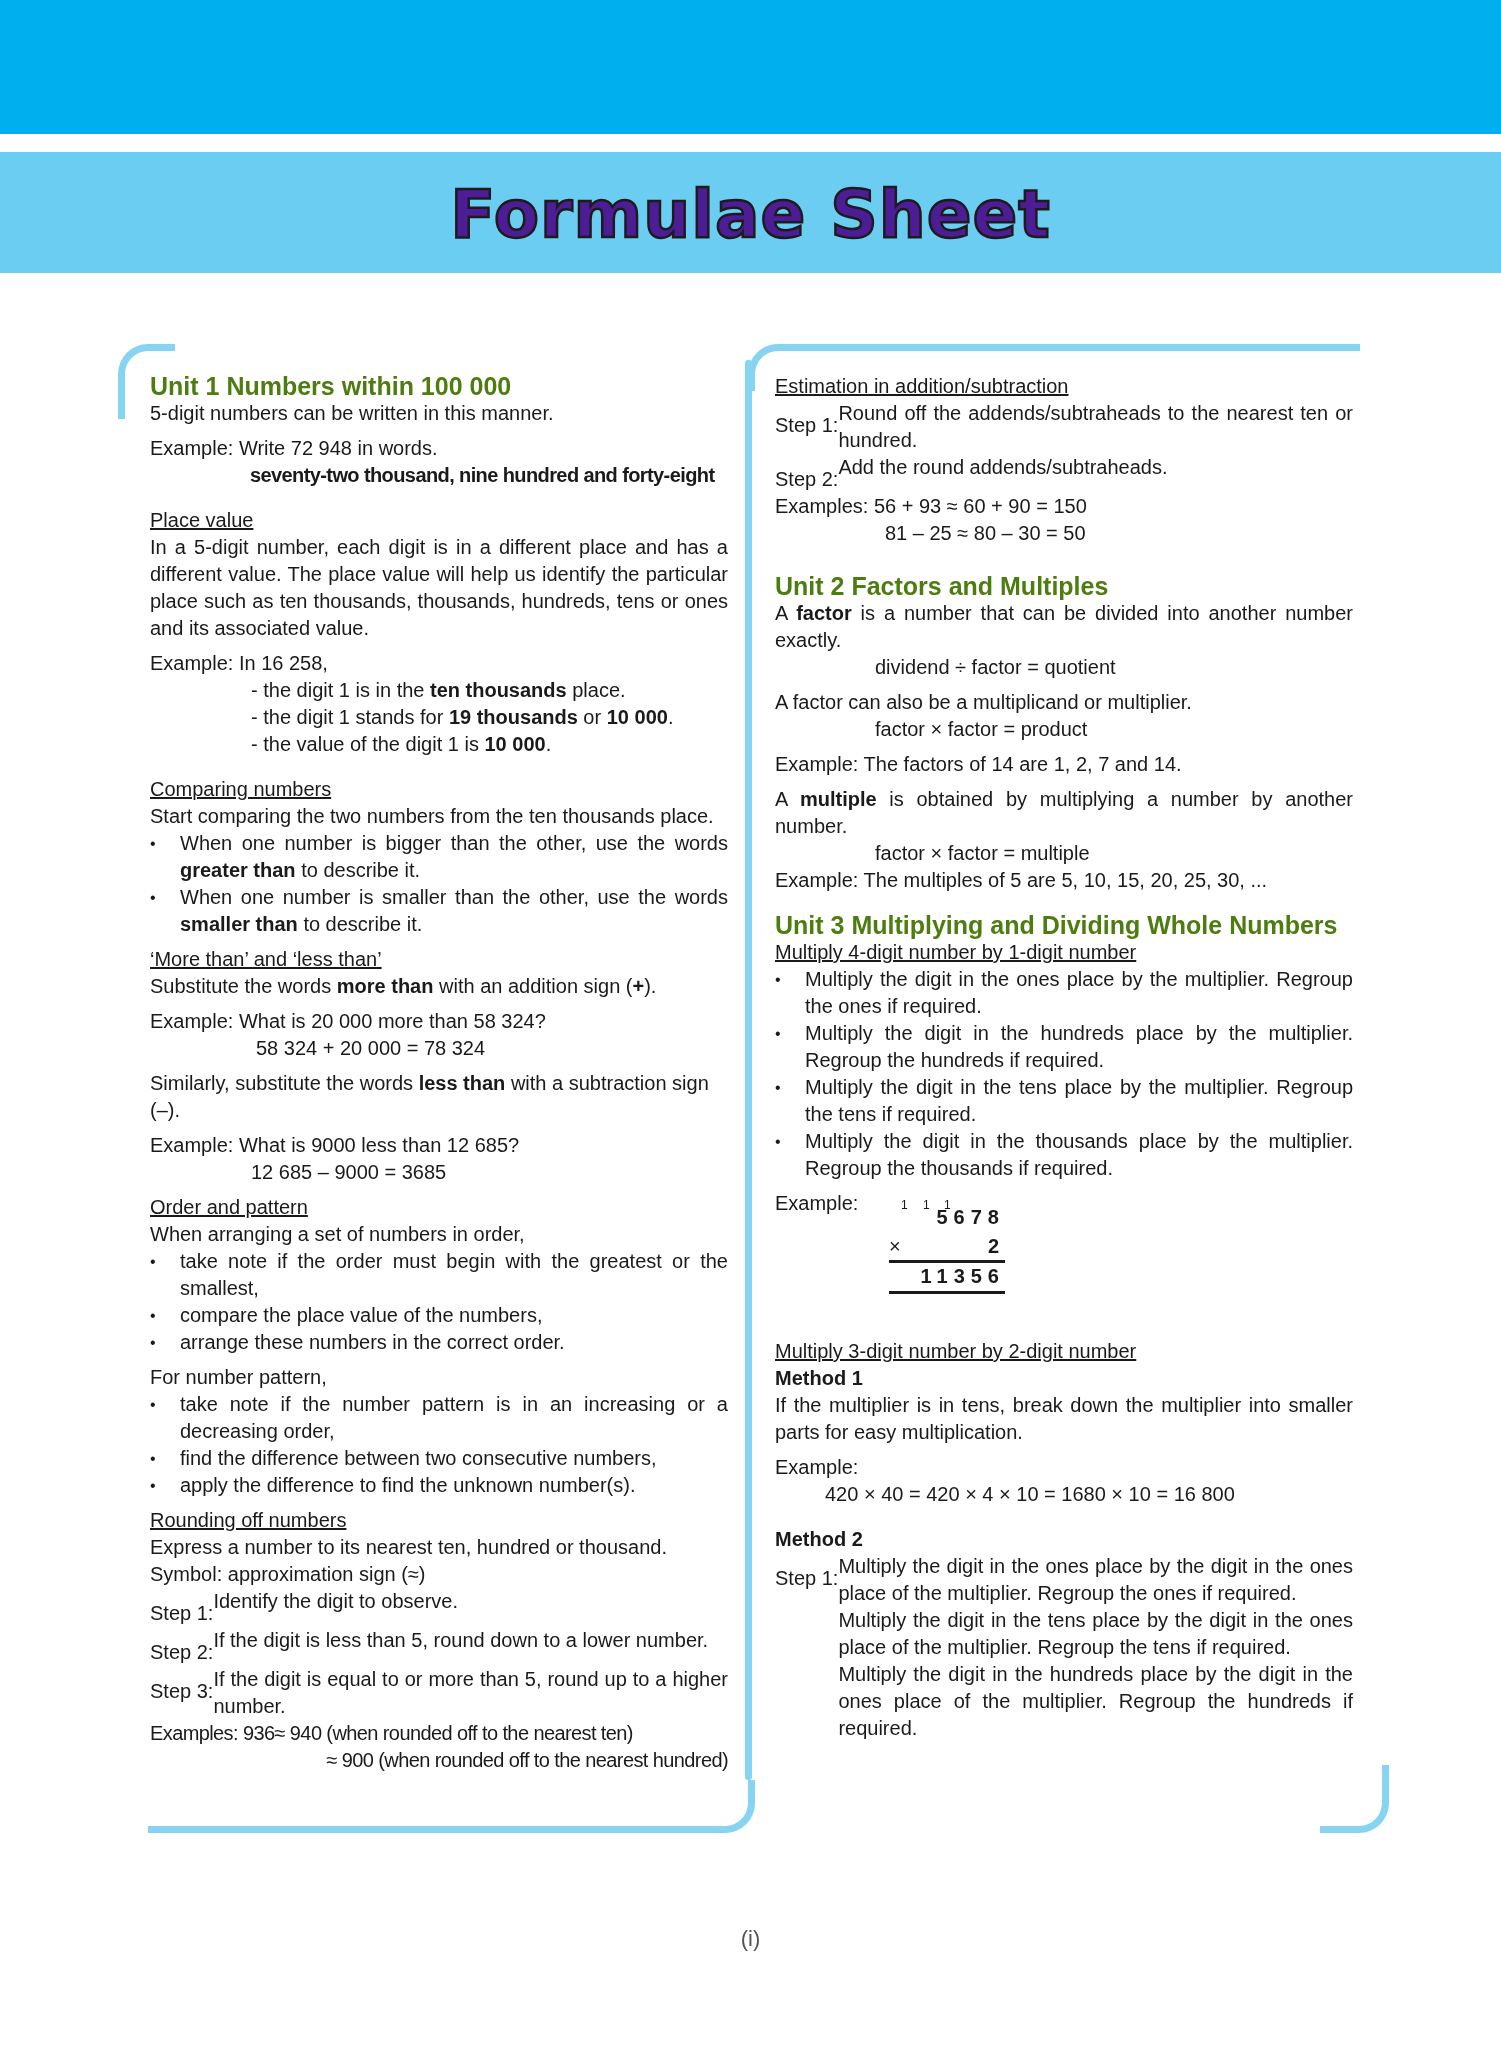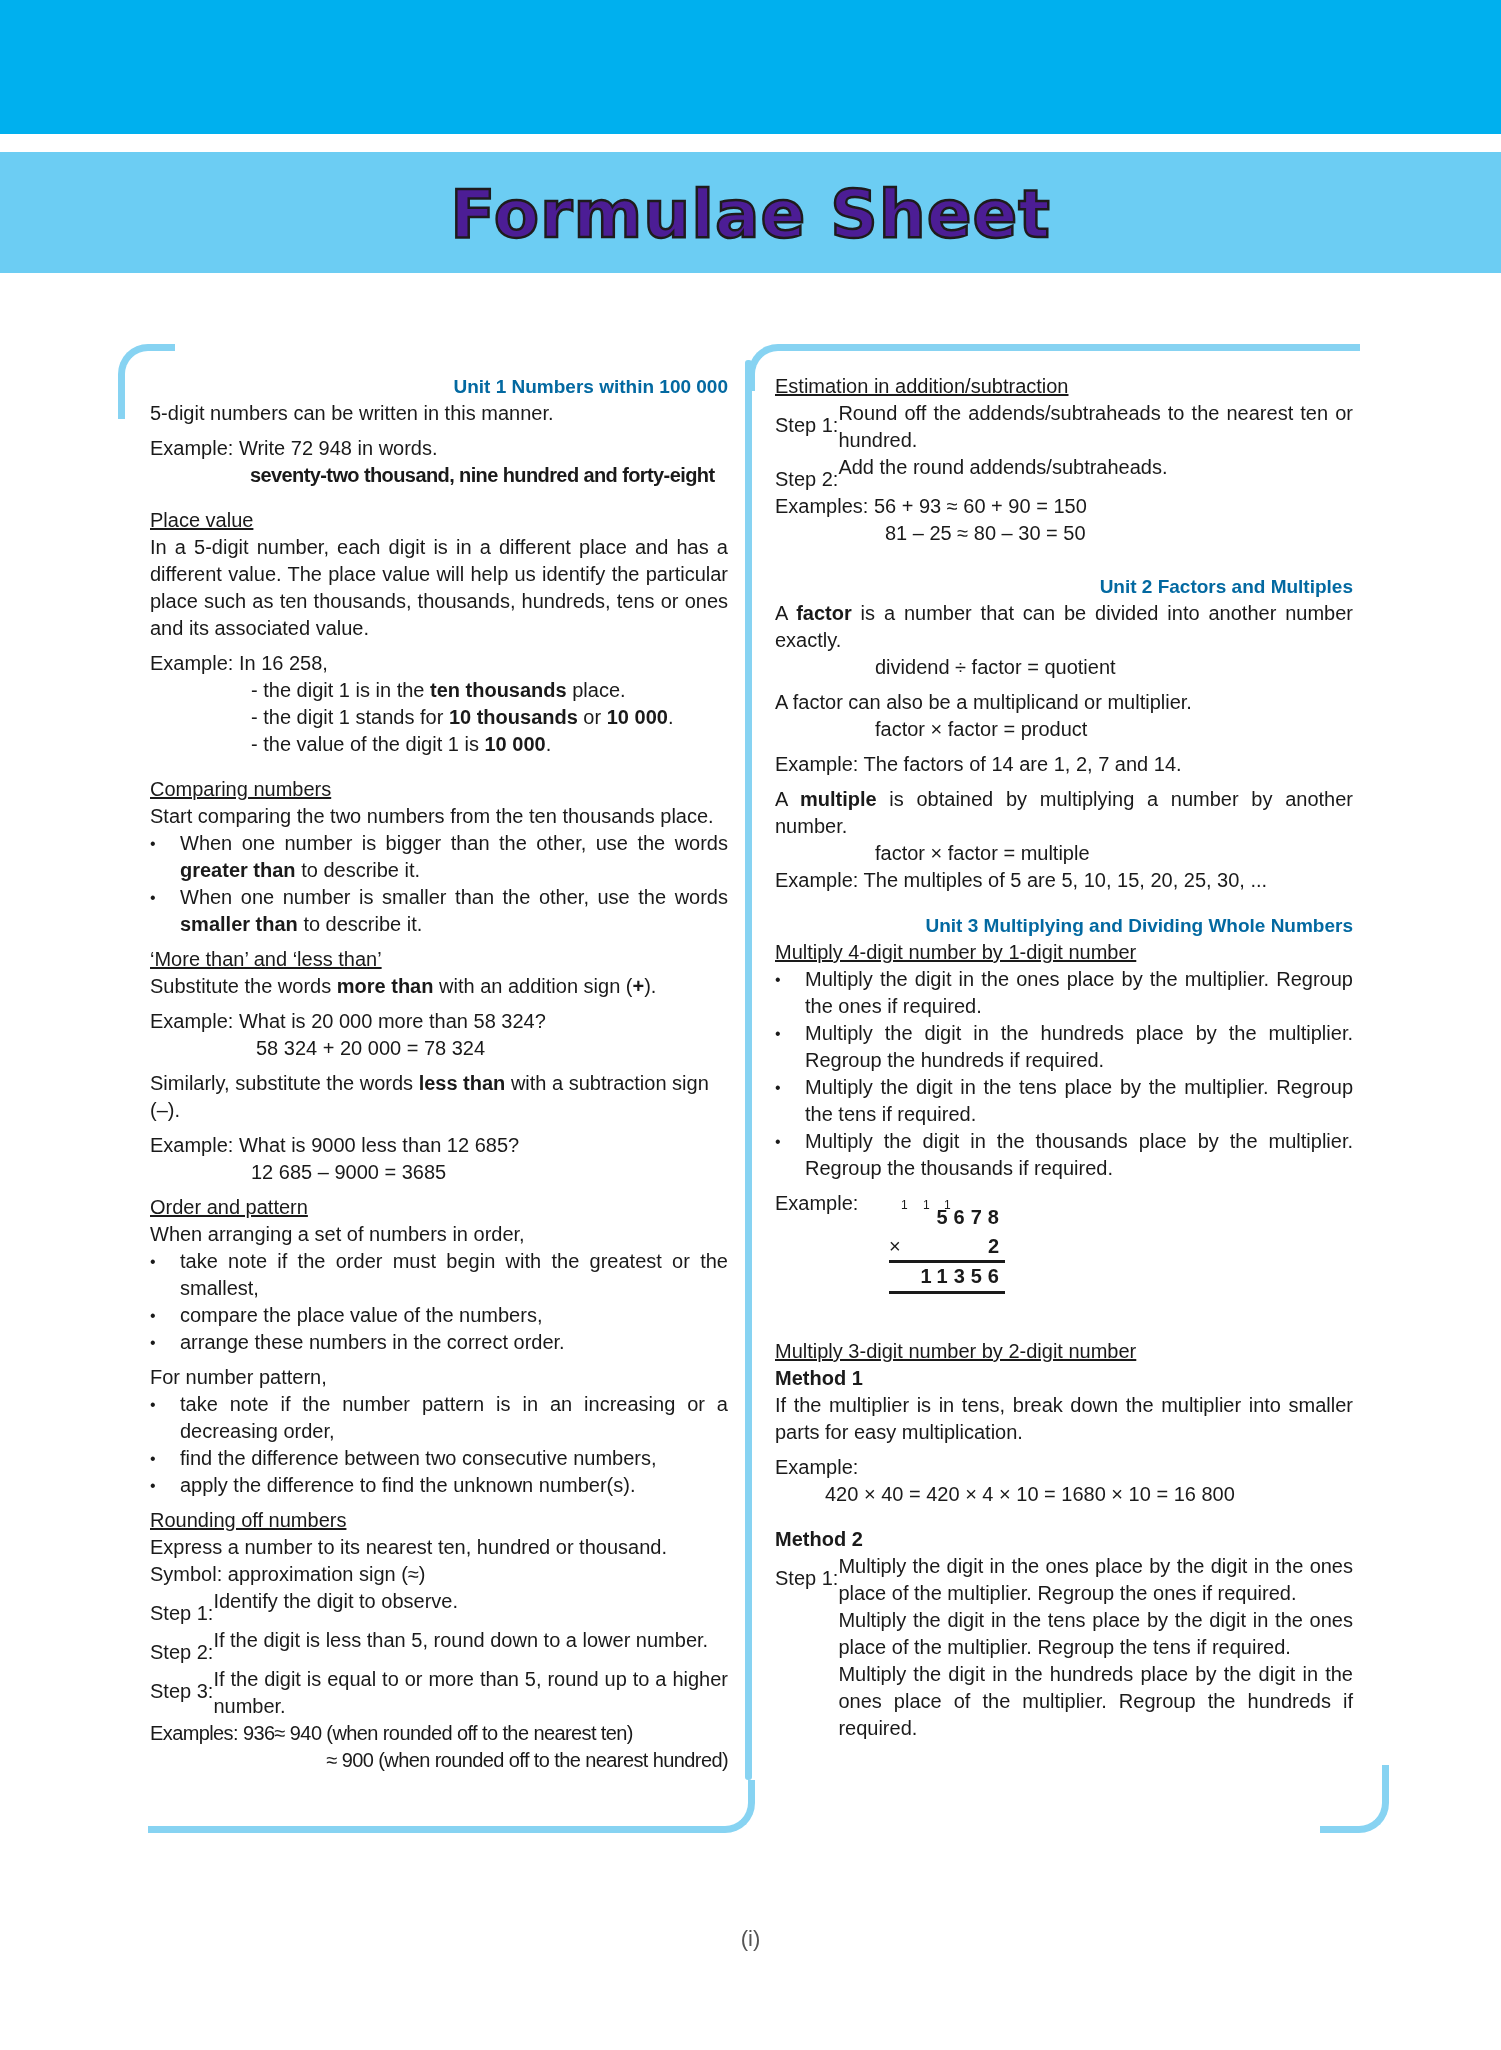--- a/index.html
+++ b/index.html
@@ -19,21 +19,21 @@
   .lf-bottomright { left:148px; top:1780px; width:600px; height:46px;
                     border-width:0 7px 7px 0; border-bottom-right-radius:30px; }
   .rf-topleft { left:748px; top:344px; width:605px; height:40px;
                 border-width:7px 0 0 7px; border-top-left-radius:30px; }
   .rf-bottomright { left:1320px; top:1765px; width:62px; height:61px;
                     border-width:0 7px 7px 0; border-bottom-right-radius:30px; }
 
   .col { position:absolute; font-size:20px; line-height:27px; }
   .col-left { left:150px; top:373px; width:578px; }
   .col-right { left:775px; top:373px; width:578px; }
-  .unit { color:#0369a1; font-weight:bold; font-size:19px;text-align:right; }
+  .unit { color:#4d7c0f; font-weight:bold; font-size:25px; }
   .sub { text-decoration:underline; display:block; }
   p { margin:0; }
   .just { text-align:justify; }
   .gap { height:8px; }
   .gap2 { height:18px; }
   .ind1 { padding-left:101px; }
   .ind-formula { padding-left:100px; }
   .bl { position:relative; padding-left:30px; text-align:justify; }
   .bl::before { content:"•"; position:absolute; left:0; top:0; font-size:16px; }
   .step { display:flex; }
@@ -68,21 +68,21 @@
   <div class="gap"></div>
   <p><span>Example:</span> <span>Write 72 948 in words.</span></p>
   <p class="cond" style="padding-left:100px;font-weight:bold;">seventy-two thousand, nine hundred and forty-eight</p>
   <div class="gap2"></div>
 
   <span class="sub">Place value</span>
   <p class="just">In a 5-digit number, each digit is in a different place and has a different value. The place value will help us identify the particular place such as ten thousands, thousands, hundreds, tens or ones and its associated value.</p>
   <div class="gap"></div>
   <p><span>Example:</span> <span>In 16 258,</span></p>
   <p class="ind1"><span>- the digit 1 is in the </span><b>ten thousands</b><span> place.</span></p>
-  <p class="ind1"><span>- the digit 1 stands for </span><b>10 thousands</b><span> or </span><b>10 000</b><span>.</span></p>
+  <p class="ind1"><span>- the digit 1 stands for </span><b>19 thousands</b><span> or </span><b>10 000</b><span>.</span></p>
   <p class="ind1"><span>- the value of the digit 1 is </span><b>10 000</b><span>.</span></p>
   <div class="gap2"></div>
 
   <span class="sub">Comparing numbers</span>
   <p class="just">Start comparing the two numbers from the ten thousands place.</p>
   <p class="bl"><span>When one number is bigger than the other, use the words </span><b>greater than</b><span> to describe it.</span></p>
   <p class="bl"><span>When one number is smaller than the other, use the words </span><b>smaller than</b><span> to describe it.</span></p>
   <div class="gap"></div>
 
   <span class="sub">‘More than’ and ‘less than’</span>

